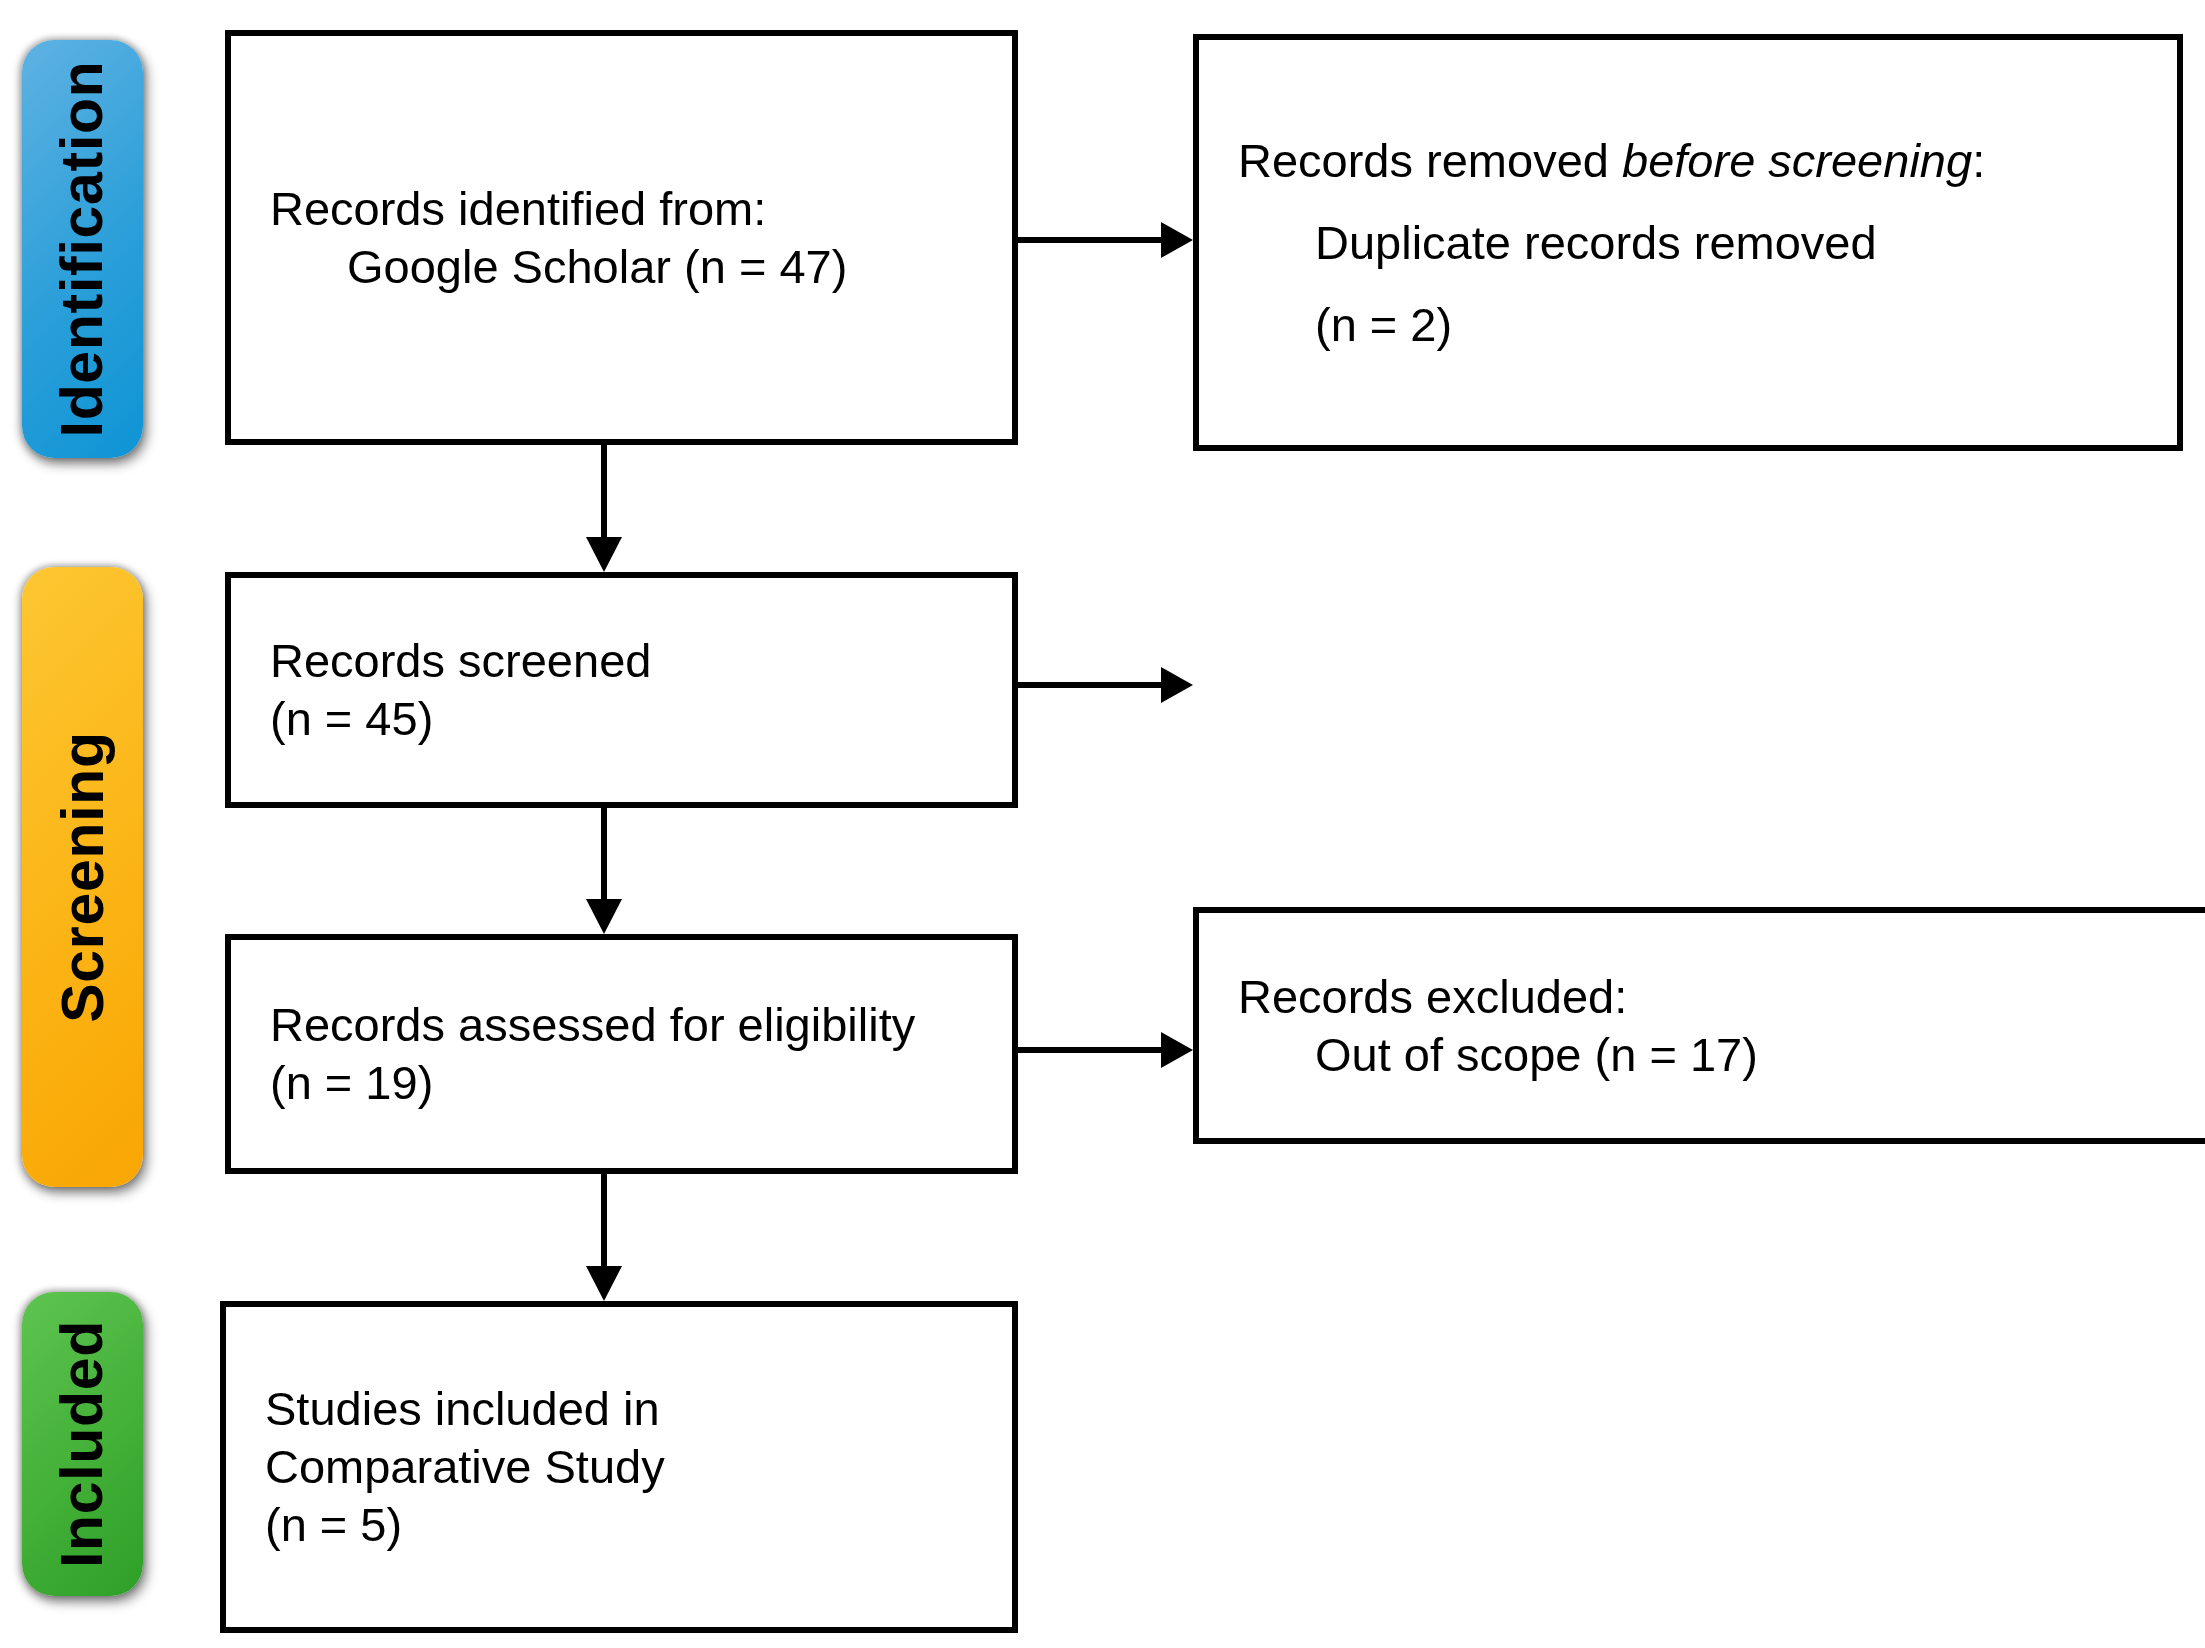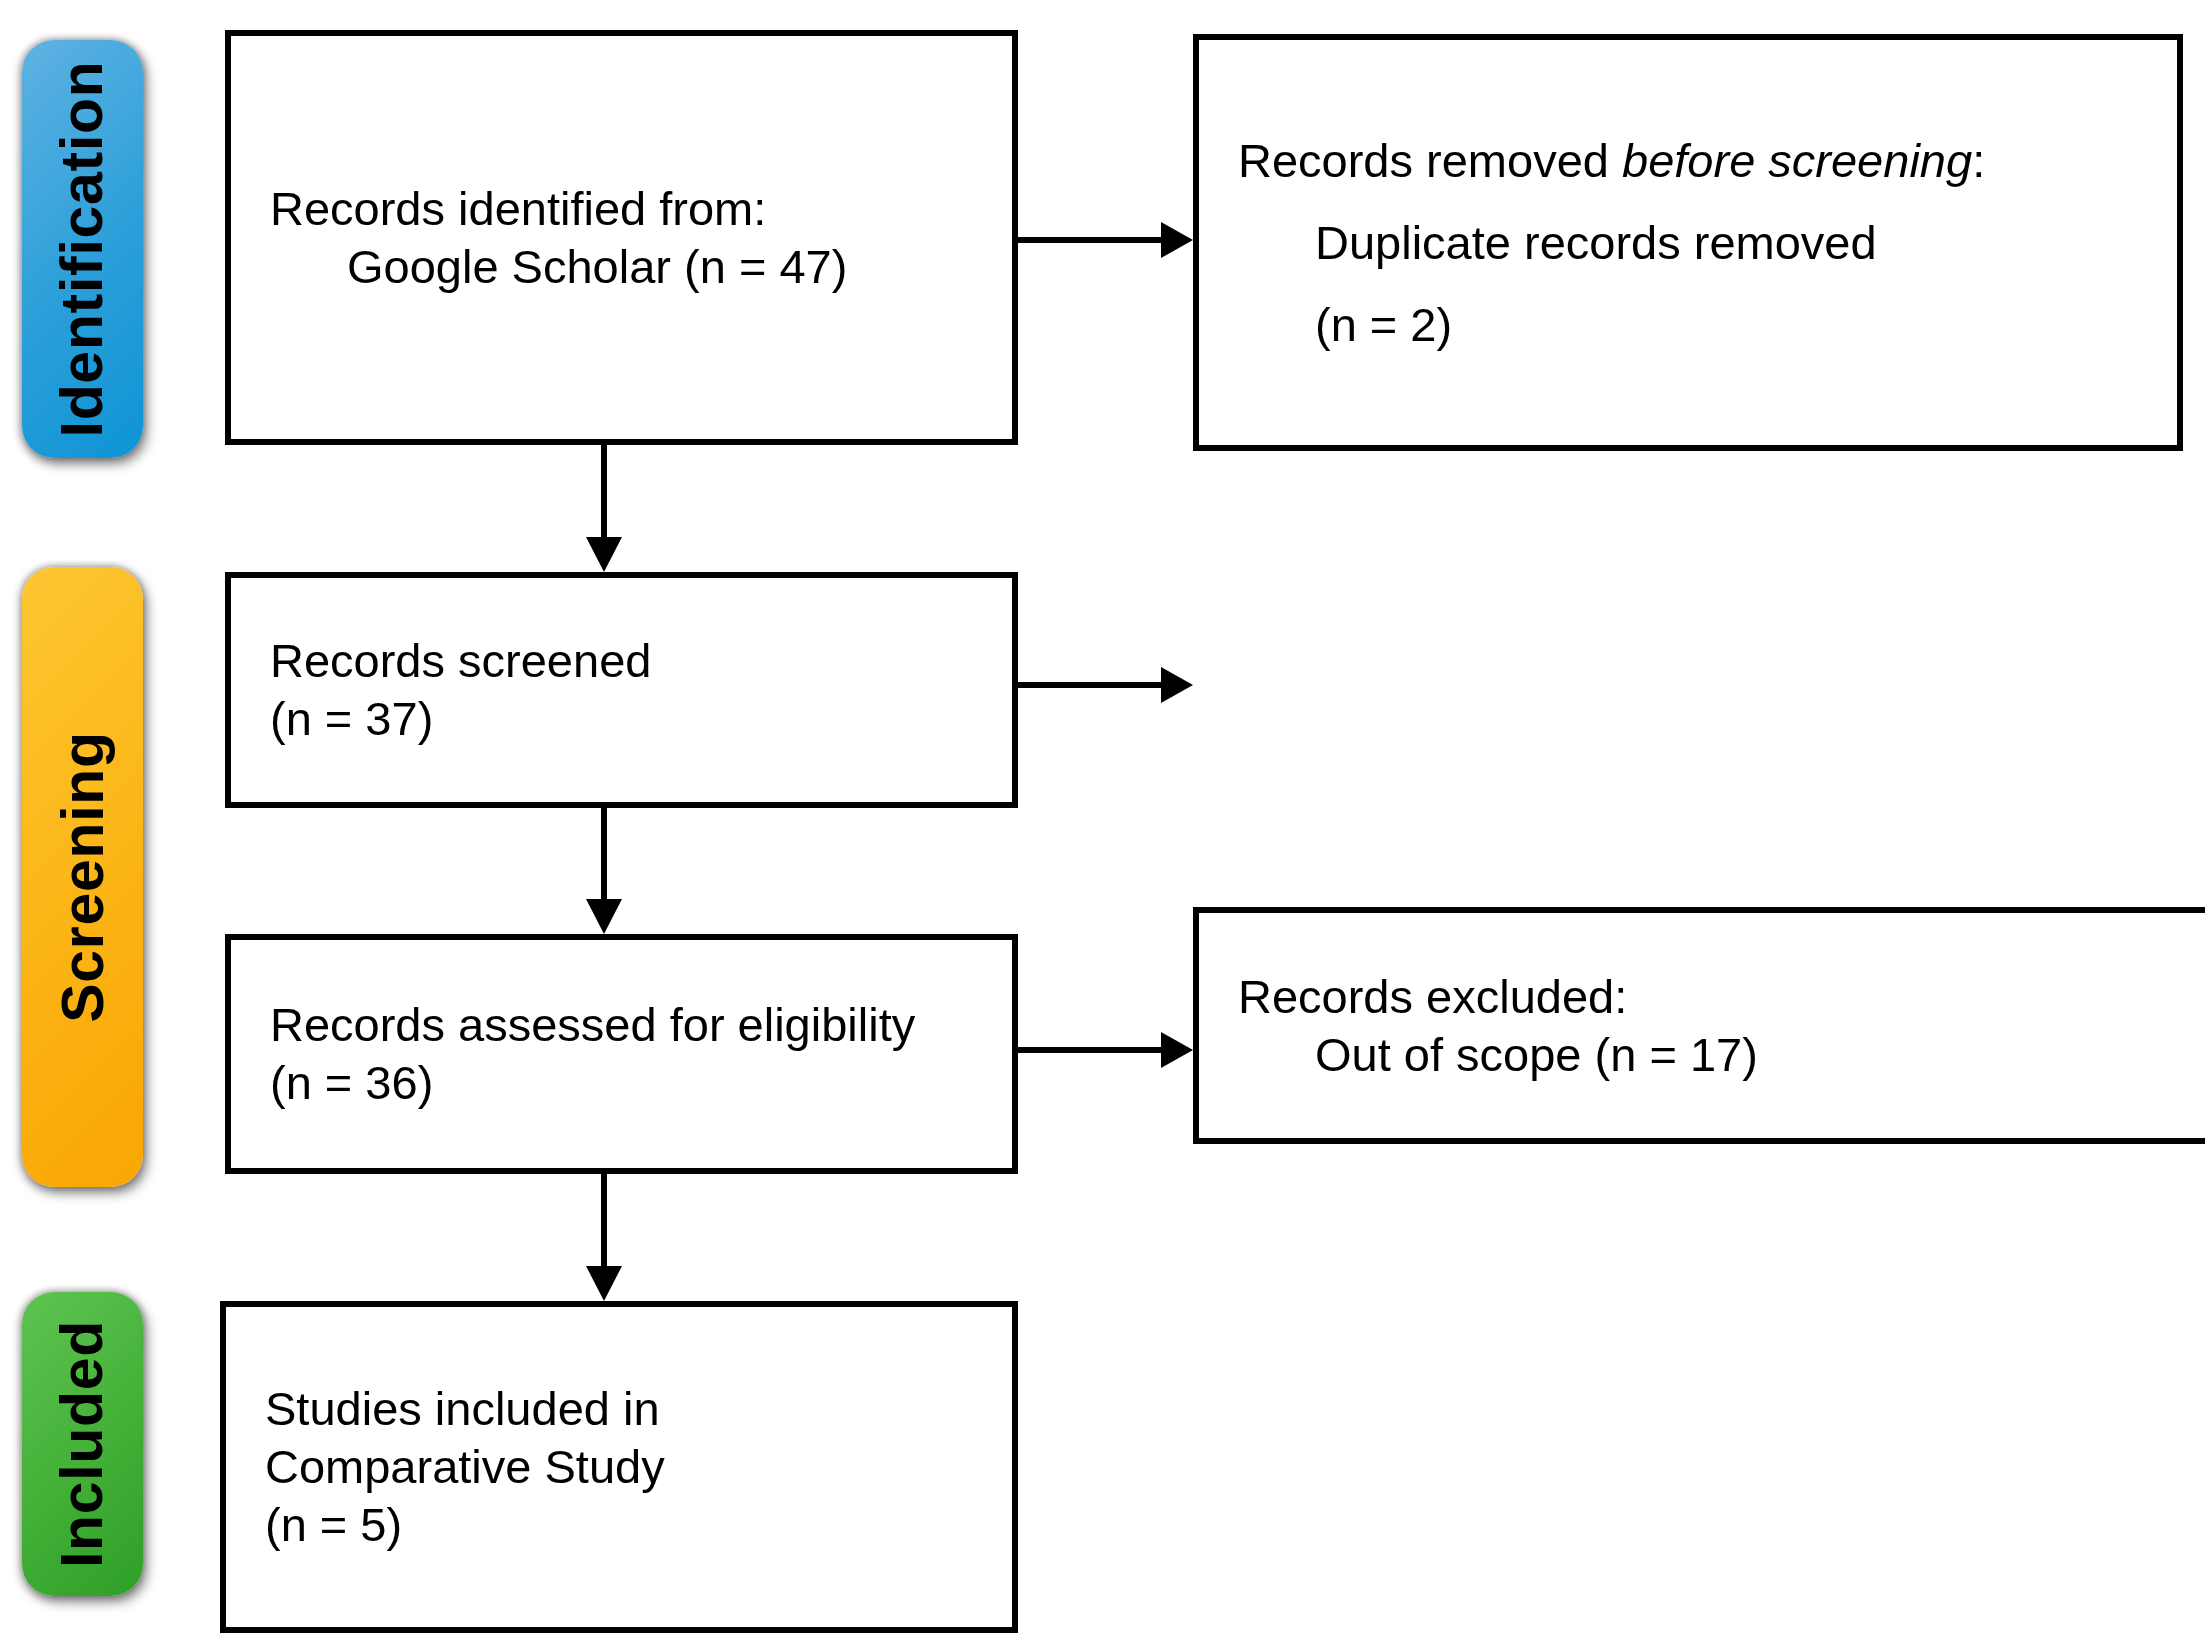--- a/index.html
+++ b/index.html
@@ -114,27 +114,27 @@
   <div class="box" style="left:1193px; top:34px; width:990px; height:417px;gap:24px;">
     <div class="line">
       <span>Records removed </span><em>before screening</em><span>:</span>
     </div>
     <div class="line indent">Duplicate records removed</div>
     <div class="line indent">(n = 2)</div>
   </div>
 
   <div class="box" style="left:225px; top:572px; width:793px; height:236px;">
     <div class="line">Records screened</div>
-    <div class="line">(n = 37)</div>
+    <div class="line">(n = 45)</div>
   </div>
 
 
   <div class="box" style="left:225px; top:934px; width:793px; height:240px;">
     <div class="line">Records assessed for eligibility</div>
-    <div class="line">(n = 36)</div>
+    <div class="line">(n = 19)</div>
   </div>
 
   <div class="box" style="left:1193px; top:907px; width:1192px; height:237px;">
     <div class="line">Records excluded:</div>
     <div class="line indent">Out of scope (n = 17)</div>
   </div>
 
   <div class="box" style="left:220px; top:1301px; width:798px; height:332px;">
     <div class="line">Studies included in</div>
     <div class="line">Comparative Study</div>

